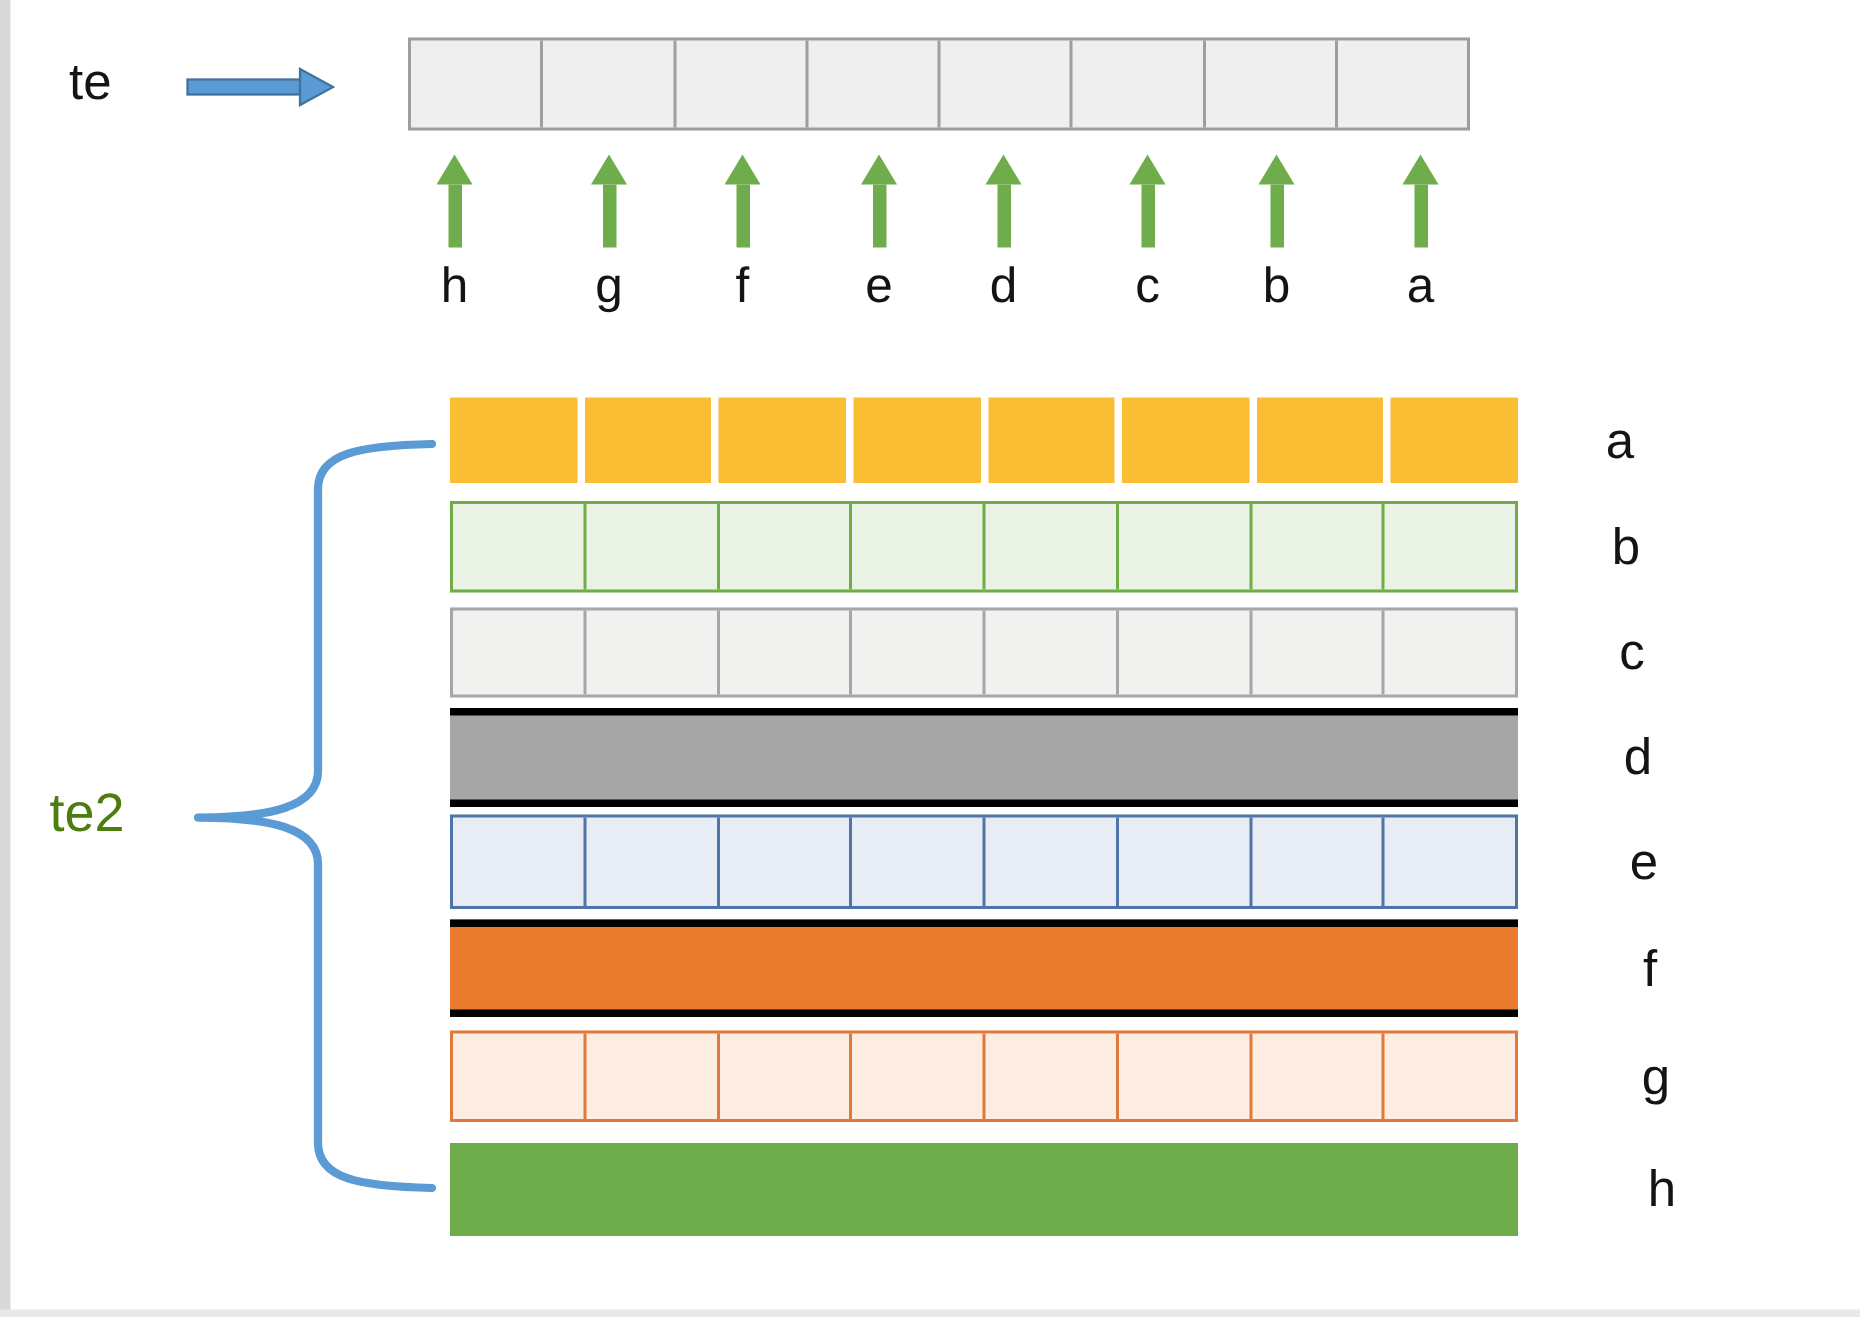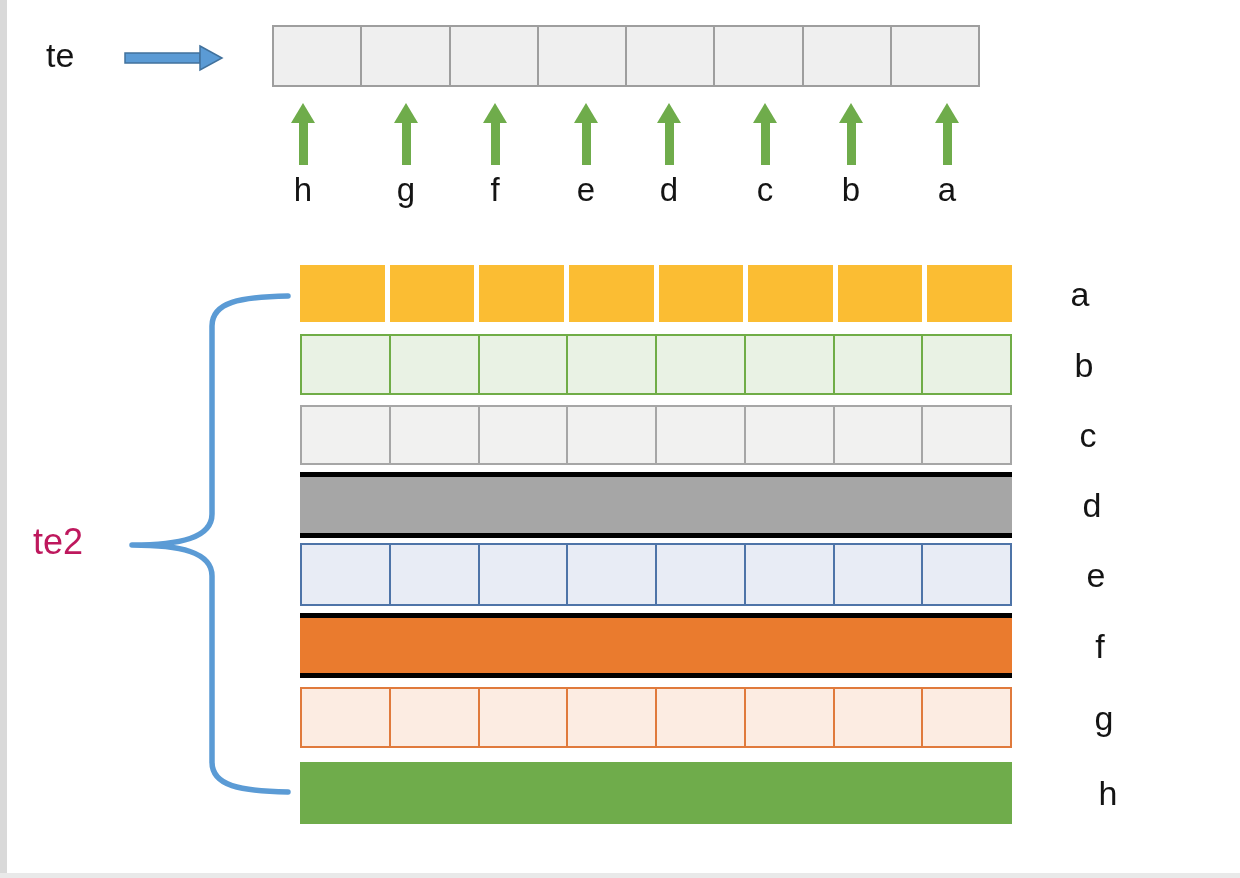--- a/index.html
+++ b/index.html
@@ -1,21 +1,21 @@
 <!DOCTYPE html>
 <html><head>
 <meta charset="utf-8">
 <style>
   html,body { margin:0; padding:0; background:#ffffff; font-family:"Liberation Sans",sans-serif; }
   .canvas { position:relative; width:1240px; height:878px; background:#ffffff; overflow:hidden; }
   .edge-left { position:absolute; left:0; top:0; width:7px; height:878px; background:#d9d9d9; }
   .edge-bottom { position:absolute; left:0; top:873px; width:1240px; height:5px; background:#e9e9e9; }
 
   .te-label  { position:absolute; left:46px;  top:36px;  font-size:34px; color:#141414; }
-  .te2-label { position:absolute; left:33px;  top:521px; font-size:36px; color:#be185d; }
+  .te2-label { position:absolute; left:33px;  top:521px; font-size:36px; color:#4d7c0f; }
 
   .harrow { position:absolute; left:124px; top:44px; width:100px; height:28px; }
   .brace  { position:absolute; left:120px; top:288px; width:175px; height:510px; }
 
   .cells-row { position:absolute; left:272px; top:25px; width:708px; height:62px;
                display:flex; box-sizing:border-box; border:2px solid #9e9e9e; background:#efefef; }
   .cells-row .cell { flex:1; border-right:2px solid #9e9e9e; }
   .cells-row .cell:last-child { border-right:none; }
 
   .pointer-unit { position:absolute; width:44px; display:flex; flex-direction:column; align-items:center; }

